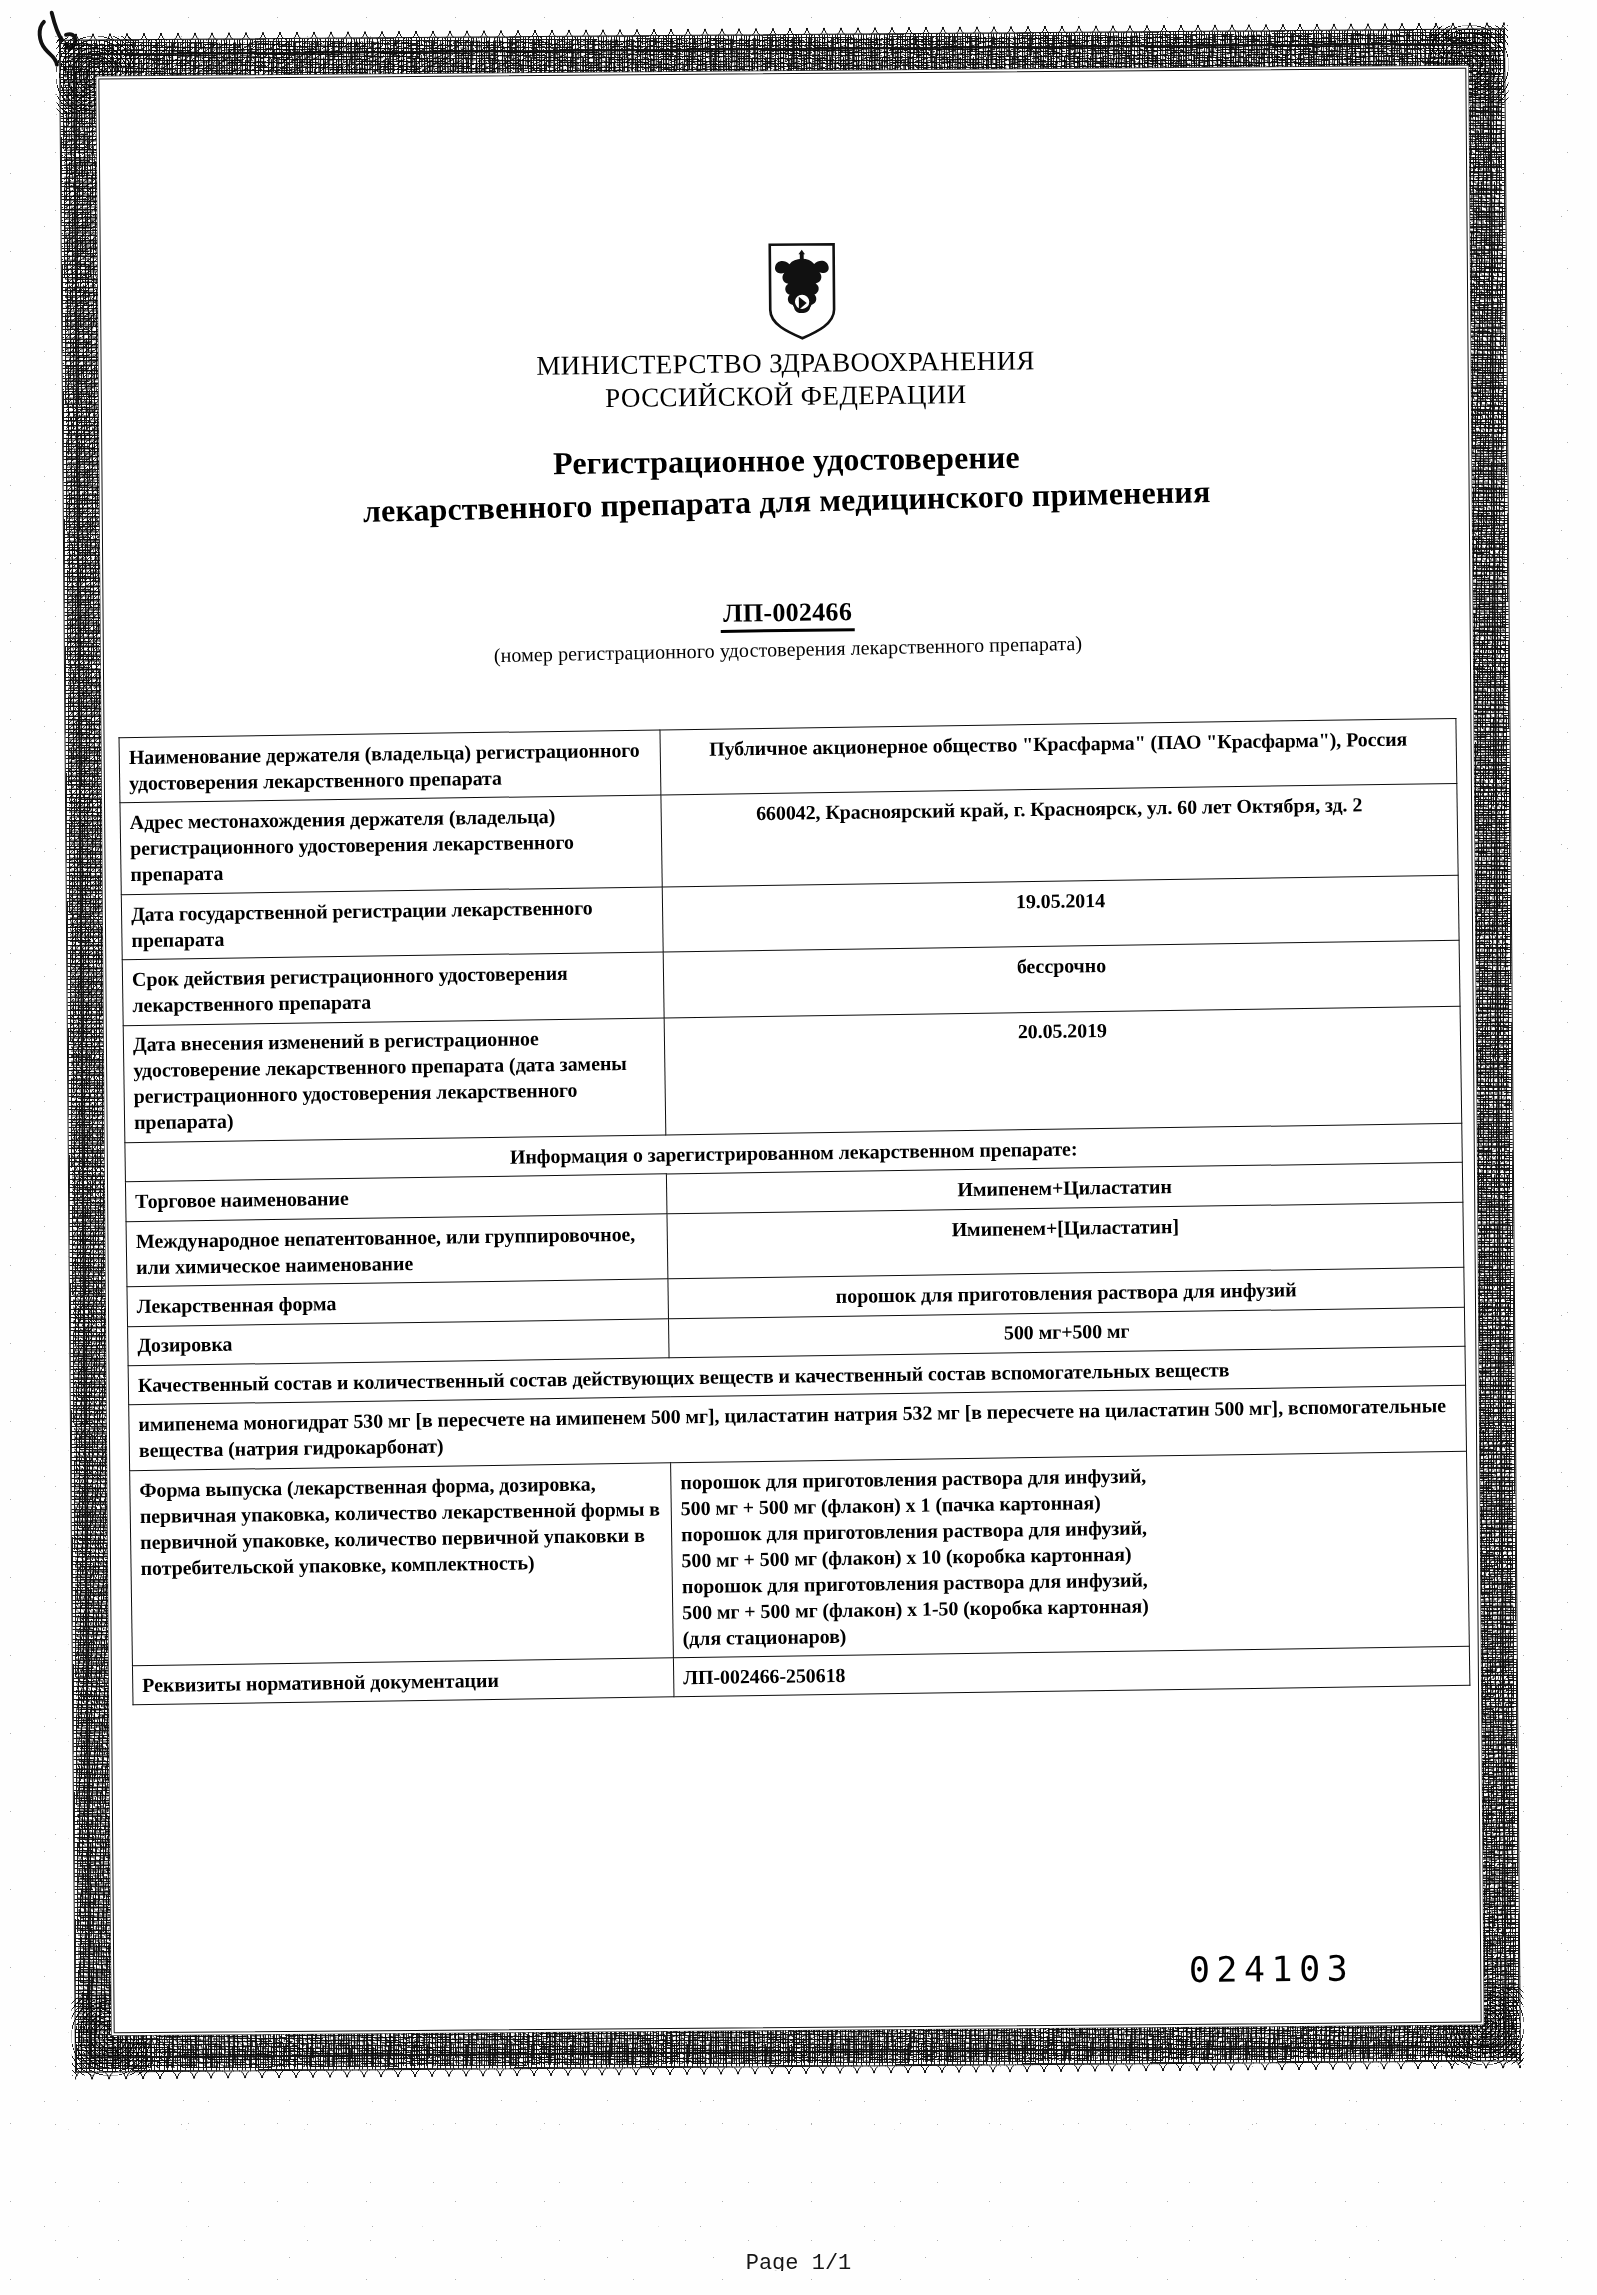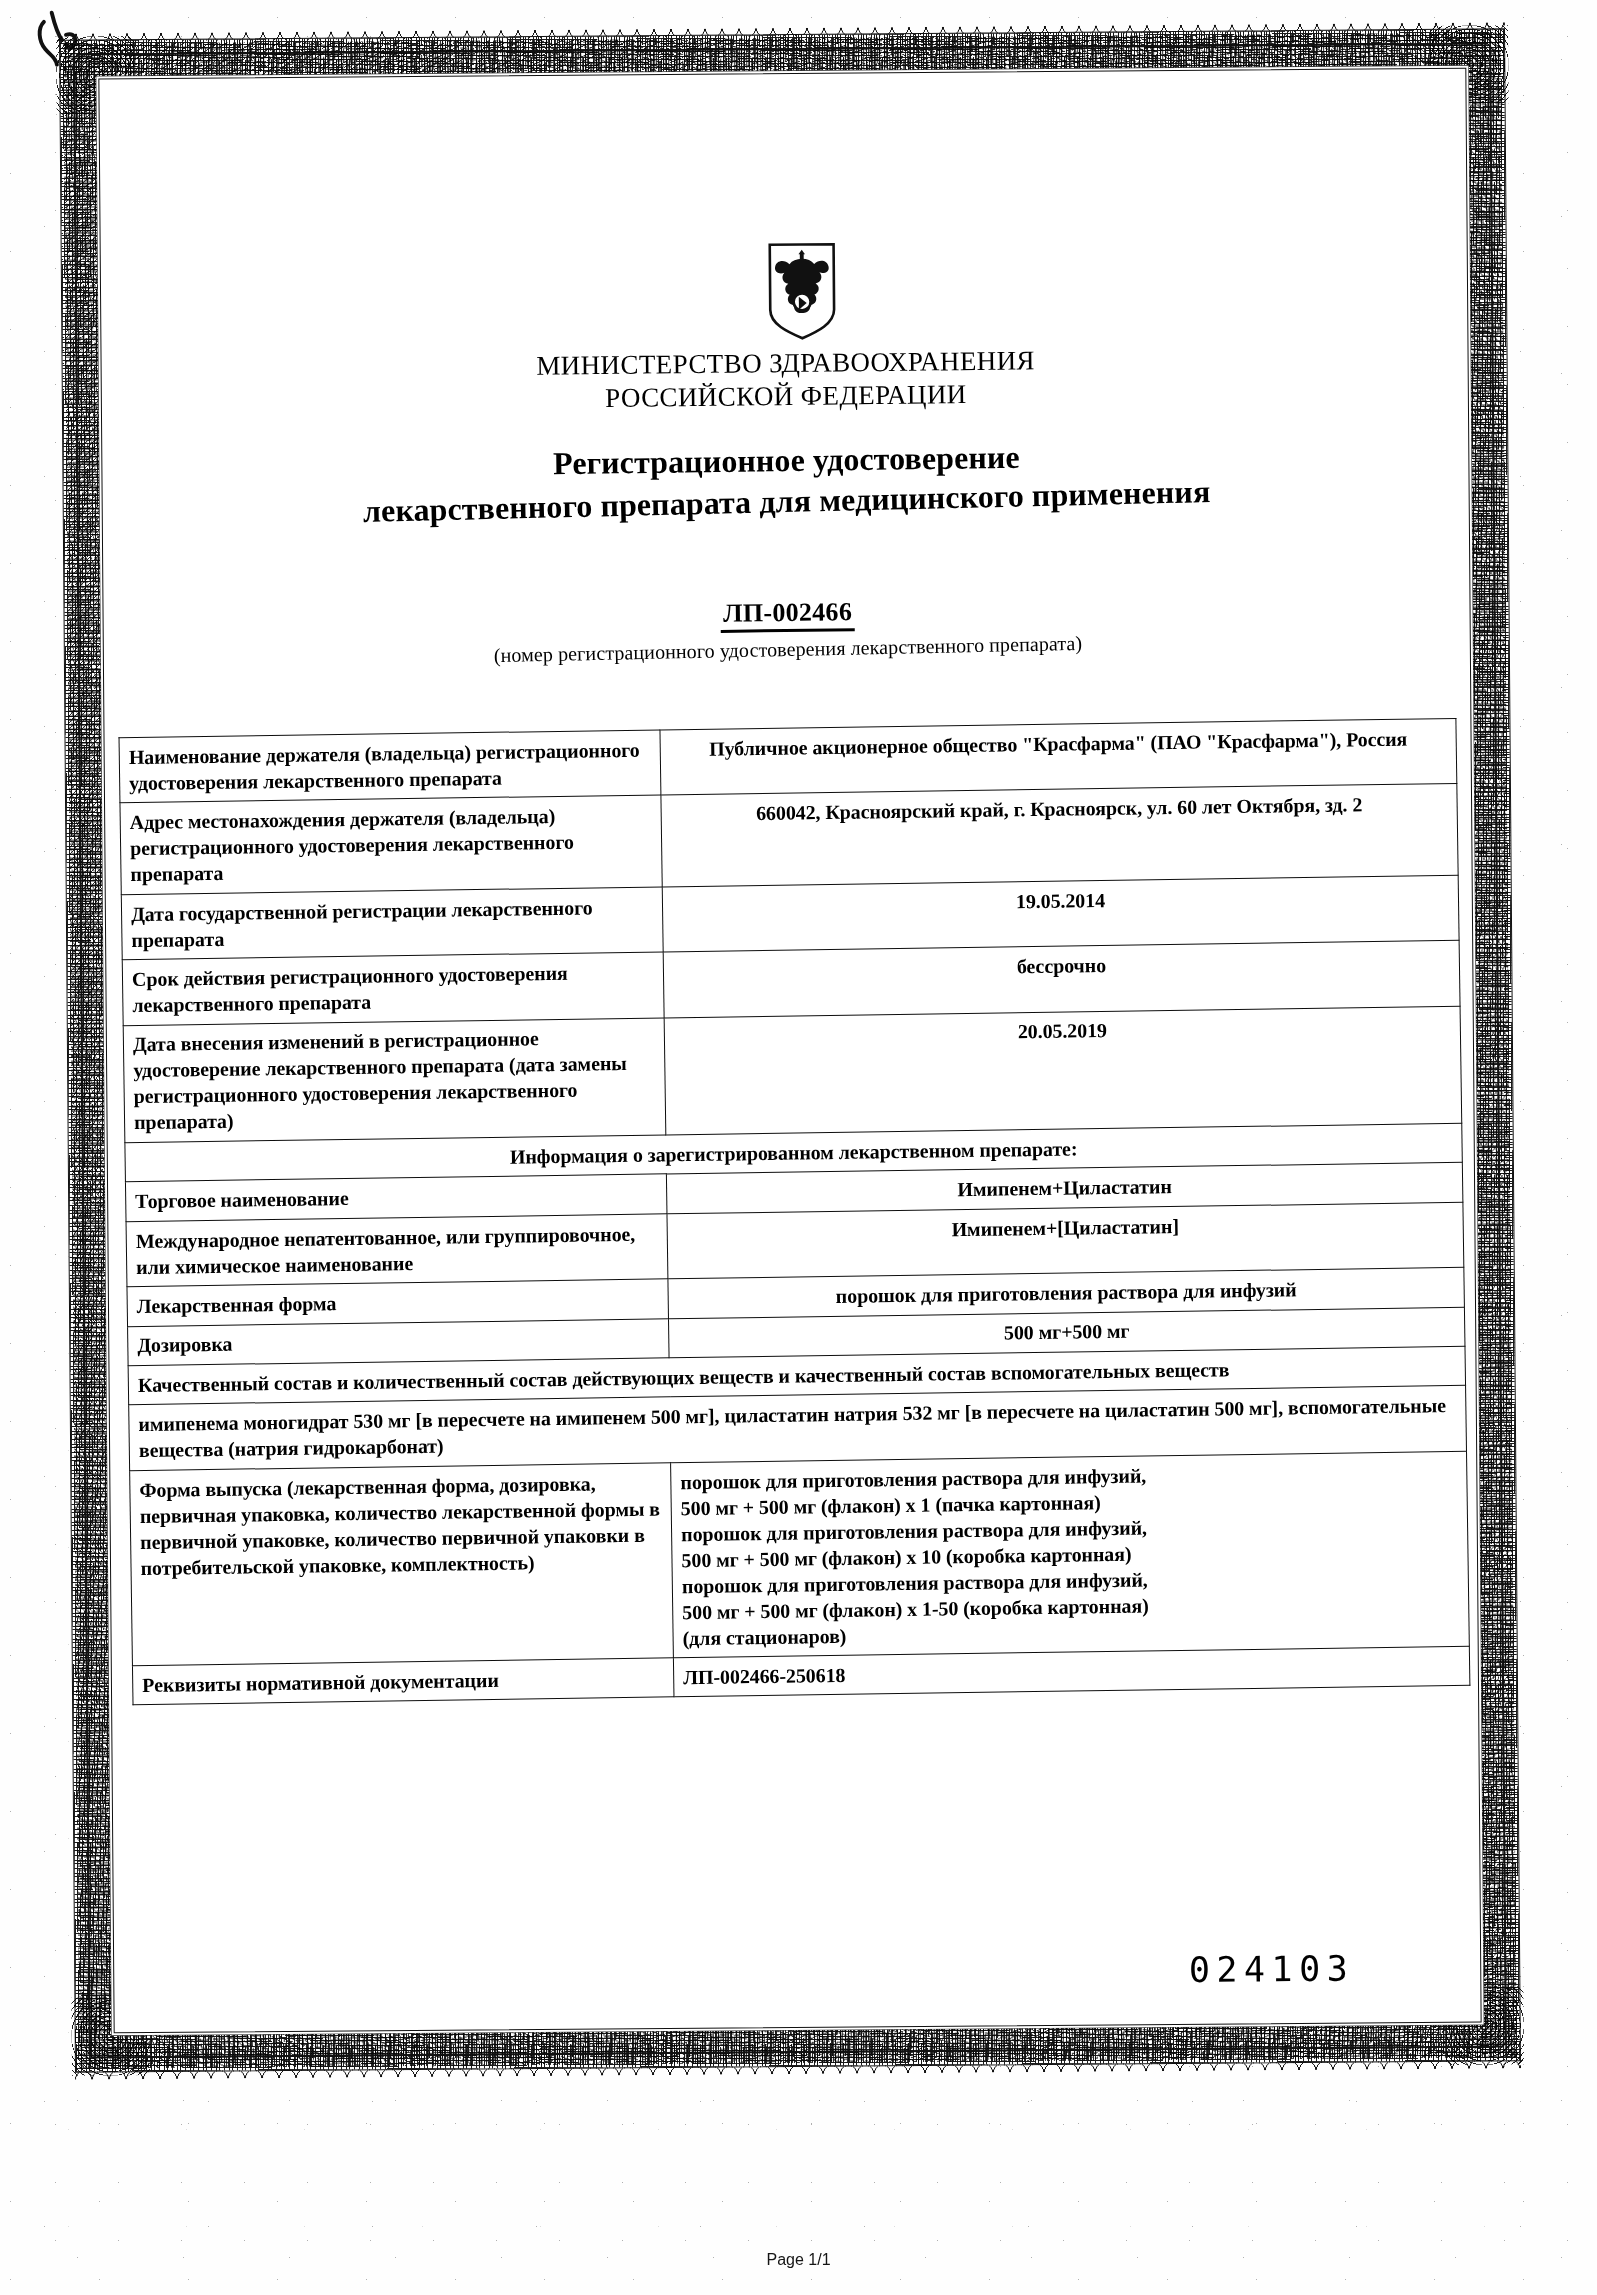--- a/index.html
+++ b/index.html
@@ -140,22 +140,22 @@
   
   .serial{
     position:absolute;right:124px;top:1873px;
     font-family:"DejaVu Sans Mono","Liberation Mono",monospace;
     font-size:35px;letter-spacing:6.5px;
   }
 
   
   .page-foot{
     position:absolute;left:0;right:0;top:2251px;text-align:center;
-    font-family:Liberation Sans, sans-serif;
-    font-size:16px;color:#151515;
+    font-family:Liberation Mono, monospace;
+    font-size:22px;color:#151515;
     height:19.6px;overflow:hidden;
   }
 </style>
 </head>
 <body>
 
 <div class="page-scan"></div>
 <div class="scan-speckle"></div>
 
 <svg class="hand-mark" viewBox="0 0 140 120" aria-hidden="true">

